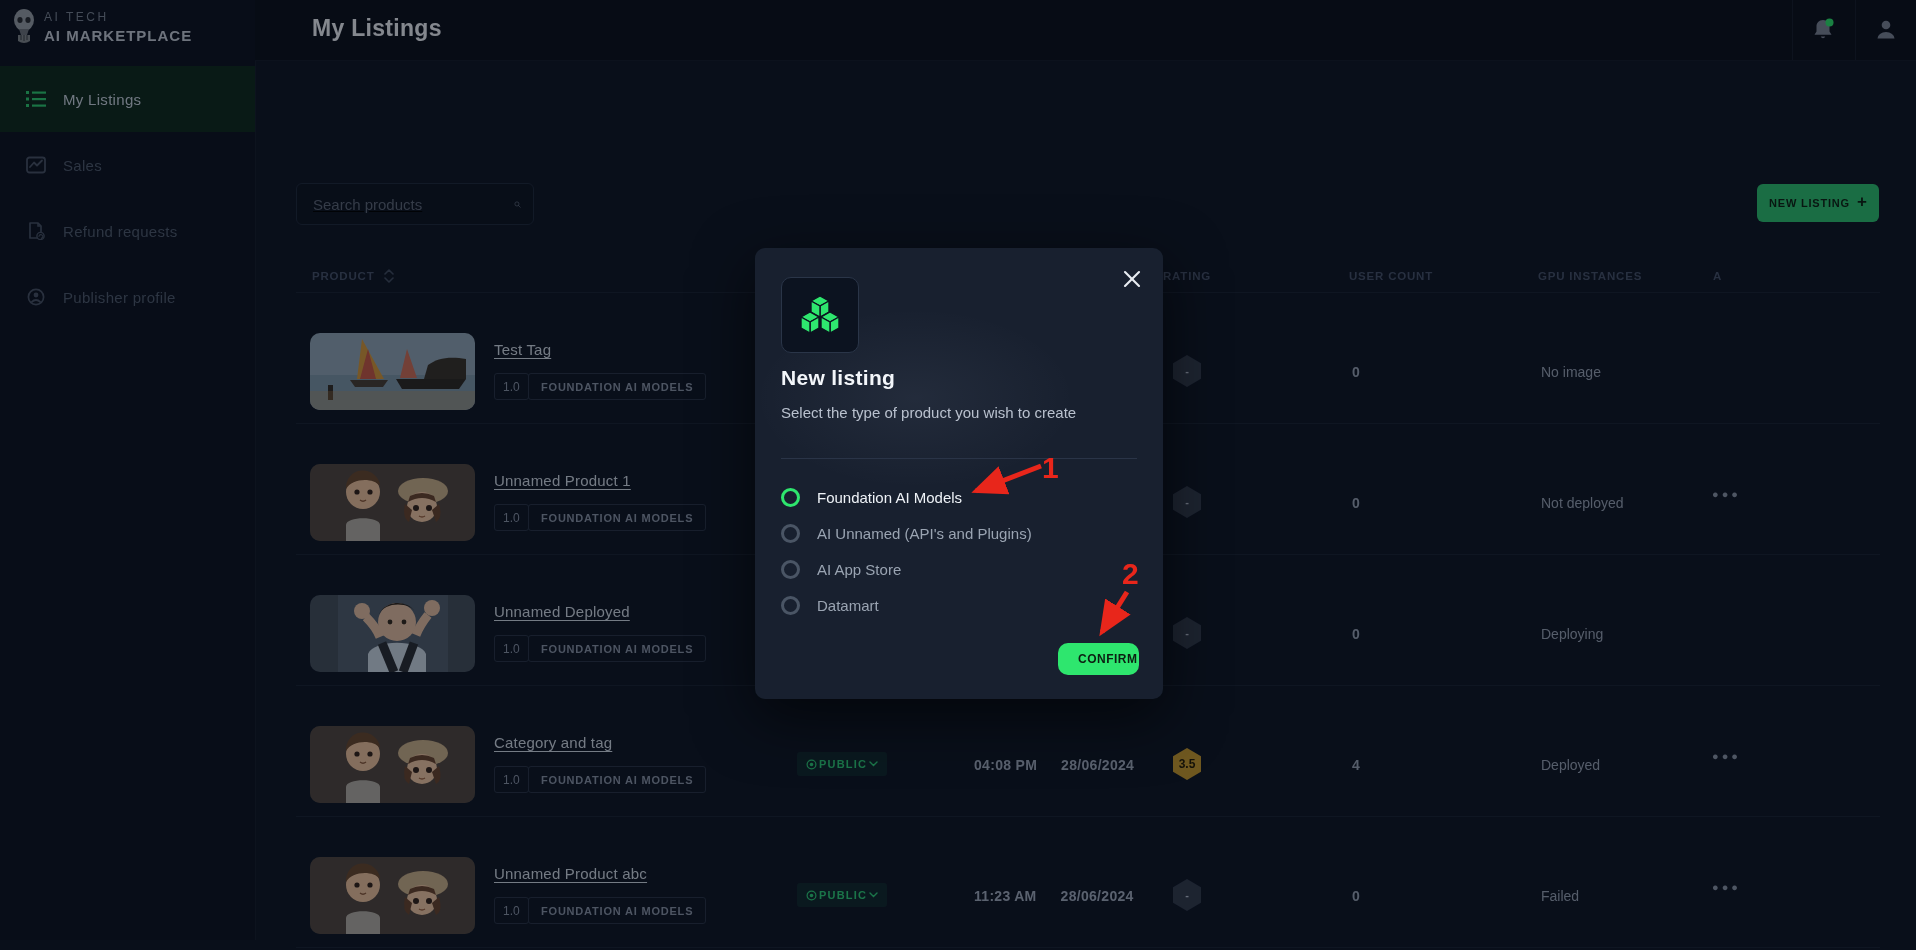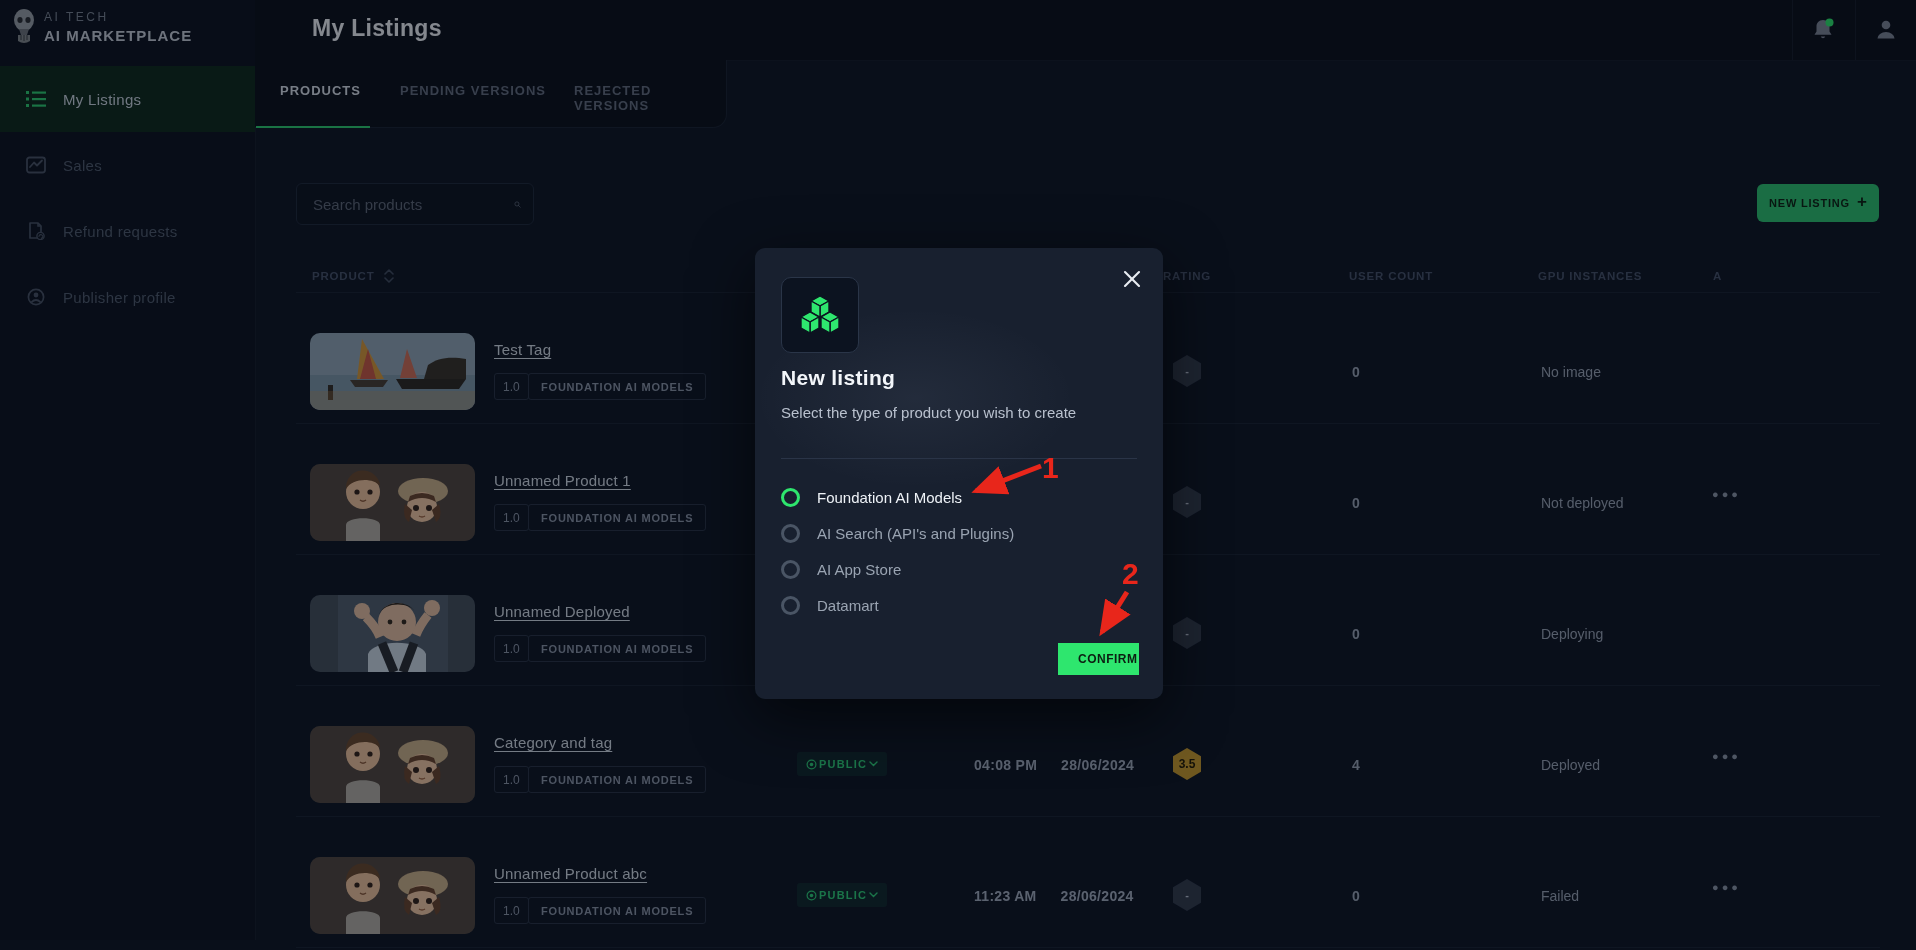--- a/index.html
+++ b/index.html
@@ -23,21 +23,21 @@
   .hdr-div{position:absolute;top:0;width:1px;height:60px;background:#161e2c;}
   .icon-btn{position:absolute;top:0;width:62px;height:60px;display:flex;align-items:center;justify-content:center;cursor:pointer;}
   
   .tabstrip{position:absolute;left:255px;top:60px;width:471px;height:67px;background:#0c111d;
     border-right:1px solid #1b2433;border-bottom:1px solid #1b2433;border-bottom-right-radius:14px;}
   .tab{position:absolute;top:23px;font-size:13px;font-weight:bold;letter-spacing:1px;color:#646e80;cursor:pointer;}
   .tab.active{color:#d8dfe9;}
   .tab-underline{position:absolute;left:1px;bottom:-1px;width:114px;height:2px;background:#2ecc71;}
   
   .search{position:absolute;left:296px;top:183px;width:238px;height:42px;background:#0d1422;border:1px solid #202a3c;
-    border-radius:6px;display:flex;align-items:center;box-sizing:border-box;padding:0 12px 0 14px;}
+    border-radius:6px;display:flex;align-items:center;box-sizing:border-box;padding:0 12px 0 14px;text-decoration:underline;}
   .search input{flex:1;background:transparent;border:none;outline:none;color:#cfd6e2;font-size:15px;font-family:"Liberation Sans",sans-serif;}
   .search input::placeholder{color:#5f6879;}
   .btn-new{position:absolute;left:1757px;top:184px;width:122px;height:38px;background:#2fc172;border:none;border-radius:6px;
     display:flex;align-items:center;justify-content:center;gap:7px;cursor:pointer;}
   .btn-new .bn-label{font-size:11px;font-weight:bold;letter-spacing:.8px;color:#0e2415;}
   .btn-new .bn-plus{font-size:17px;font-weight:bold;color:#0e2415;margin-top:-2px;}
   
   .table{position:absolute;left:296px;top:266px;width:1584px;}
   .thead{position:relative;height:26px;border-bottom:1px solid #1b2433;}
   .th{position:absolute;top:4px;font-size:11.5px;font-weight:bold;letter-spacing:.8px;color:#47536b;}
@@ -74,21 +74,21 @@
   .m-close{position:absolute;right:18px;top:18px;width:26px;height:26px;display:flex;align-items:center;justify-content:center;cursor:pointer;}
   .m-title{position:absolute;left:26px;top:118px;font-size:21px;font-weight:bold;color:#f3f6fa;letter-spacing:.3px;}
   .m-sub{position:absolute;left:26px;top:156px;font-size:15px;color:#b9c1ce;}
   .m-div{position:absolute;left:26px;top:210px;width:356px;height:1px;background:#2a3447;}
   .m-opts{position:absolute;left:26px;top:231px;width:356px;}
   .opt{height:36px;display:flex;align-items:center;gap:17px;cursor:pointer;}
   .radio{width:13px;height:13px;border-radius:50%;border:3px solid #4a5565;flex:0 0 auto;}
   .opt.selected .radio{border-color:#2ee66e;}
   .opt-label{font-size:15px;color:#9aa4b2;}
   .opt.selected .opt-label{color:#eef2f7;}
-  .m-confirm{position:absolute;left:303px;top:395px;width:81px;height:32px;background:#2ee66e;border:none;border-radius:0;
+  .m-confirm{position:absolute;left:303px;top:395px;width:81px;height:32px;background:#2ee66e;border:none;border-radius:10px;
     font-family:"Liberation Sans",sans-serif;font-size:12px;font-weight:bold;letter-spacing:.5px;color:#0c1f12;cursor:pointer;padding-left:20px;}
   
   .annot{position:absolute;left:0;top:0;width:1916px;height:950px;z-index:70;pointer-events:none;}
 </style>
 </head>
 <body>
 
 <div id="canvas">
 
   <div class="sidebar">
@@ -156,26 +156,20 @@
       </svg>
     </div>
     <div class="icon-btn" style="left:1600px;width:61px">
       <svg width="24" height="24" viewBox="0 0 24 24">
         <circle cx="12" cy="7" r="4.3" fill="#7e8798"></circle>
         <path d="M3.5,20.5 a8.5,6.5 0 0 1 17,0 z" fill="#7e8798"></path>
       </svg>
     </div>
   </div>
 
-  <div class="tabstrip">
-    <span class="tab active" style="left:25px">PRODUCTS</span>
-    <span class="tab" style="left:145px">PENDING VERSIONS</span>
-    <span class="tab" style="left:319px">REJECTED VERSIONS</span>
-    <div class="tab-underline"></div>
-  </div>
 
   <div class="search">
     <input type="text" placeholder="Search products" style="">
     <svg width="19" height="19" viewBox="0 0 19 19">
       <circle cx="8" cy="8" r="5.6" fill="none" stroke="#6e7889" stroke-width="1.8"></circle>
       <line x1="12.2" y1="12.2" x2="17" y2="17" stroke="#6e7889" stroke-width="1.8" stroke-linecap="round"></line>
     </svg>
   </div>
   <button class="btn-new">
     <span class="bn-label">NEW LISTING</span>
@@ -412,21 +406,21 @@
     <div class="m-sub">Select the type of product you wish to create</div>
     <div class="m-div"></div>
     <div class="m-opts">
   <div class="opt selected">
     <span class="radio"></span>
     <span class="opt-label">Foundation AI Models</span>
   </div>
 
   <div class="opt">
     <span class="radio"></span>
-    <span class="opt-label">AI Search (API's and Plugins)</span>
+    <span class="opt-label">AI Unnamed (API's and Plugins)</span>
   </div>
 
   <div class="opt">
     <span class="radio"></span>
     <span class="opt-label">AI App Store</span>
   </div>
 
   <div class="opt">
     <span class="radio"></span>
     <span class="opt-label">Datamart</span>

